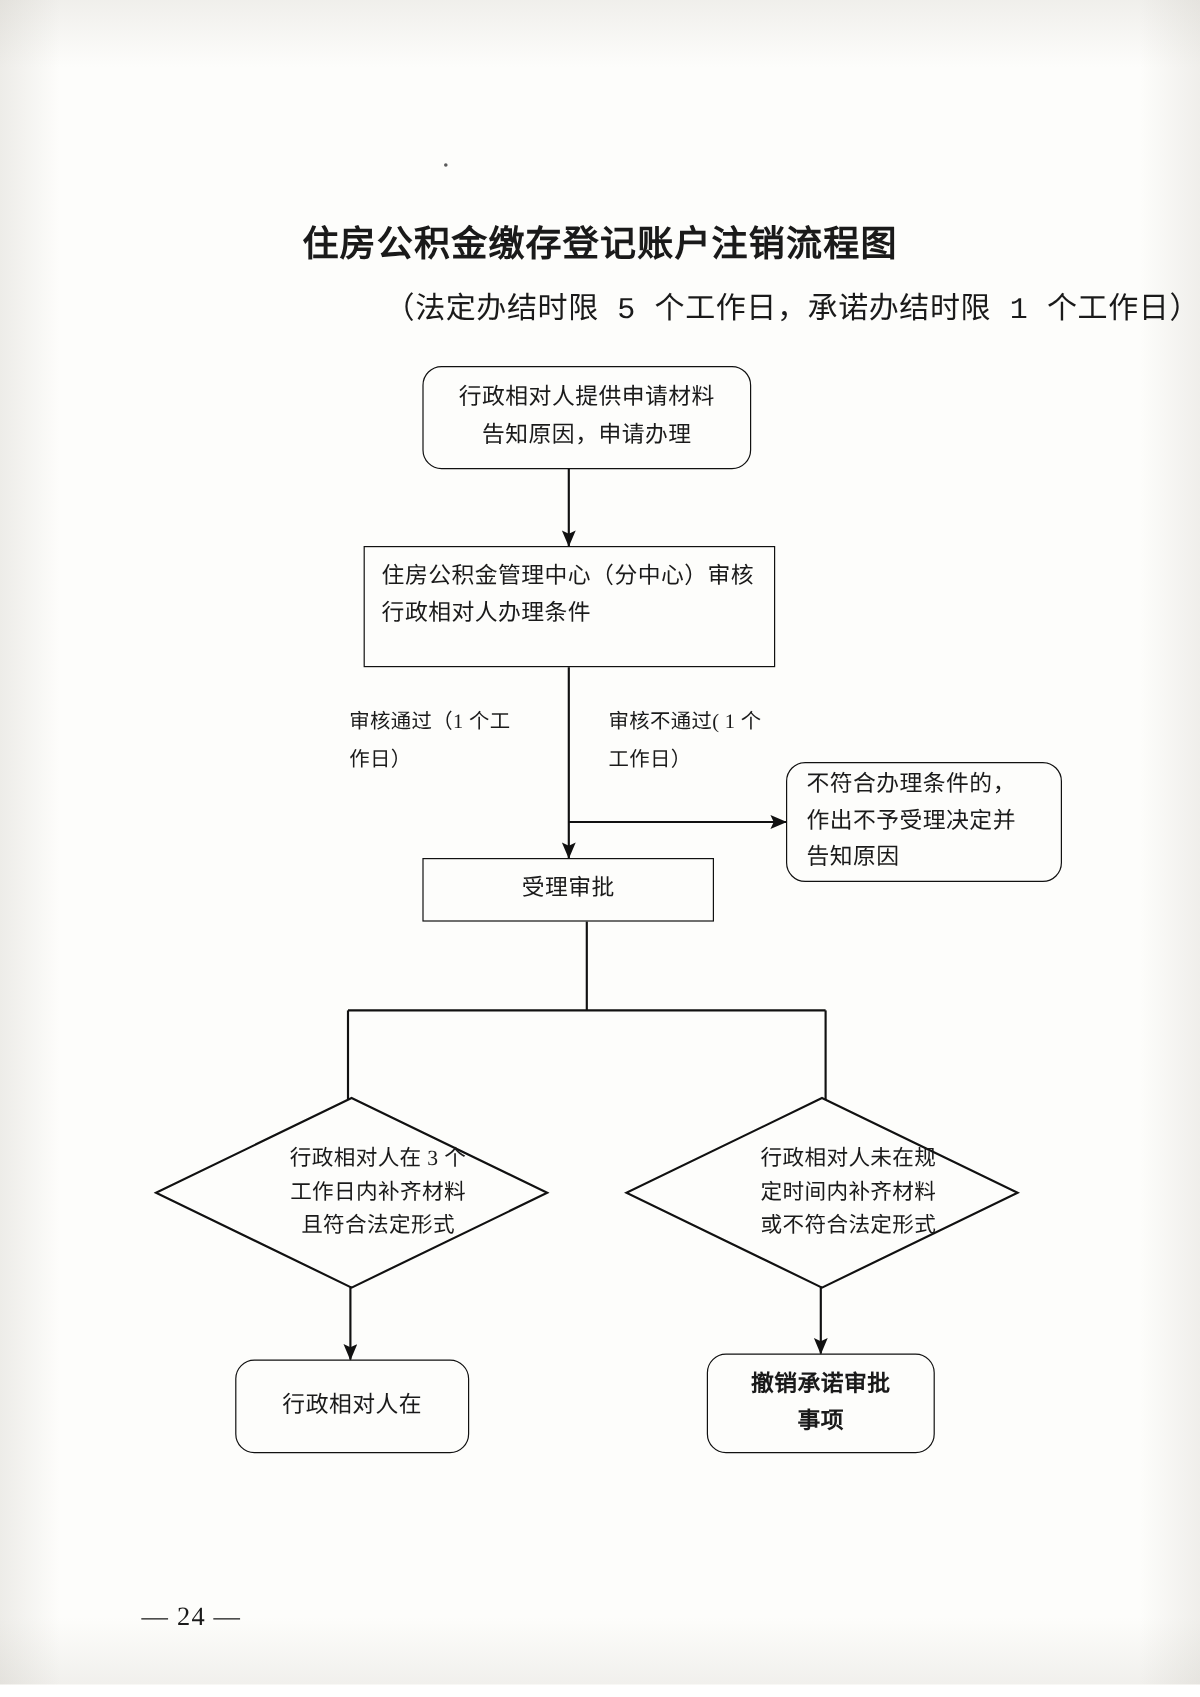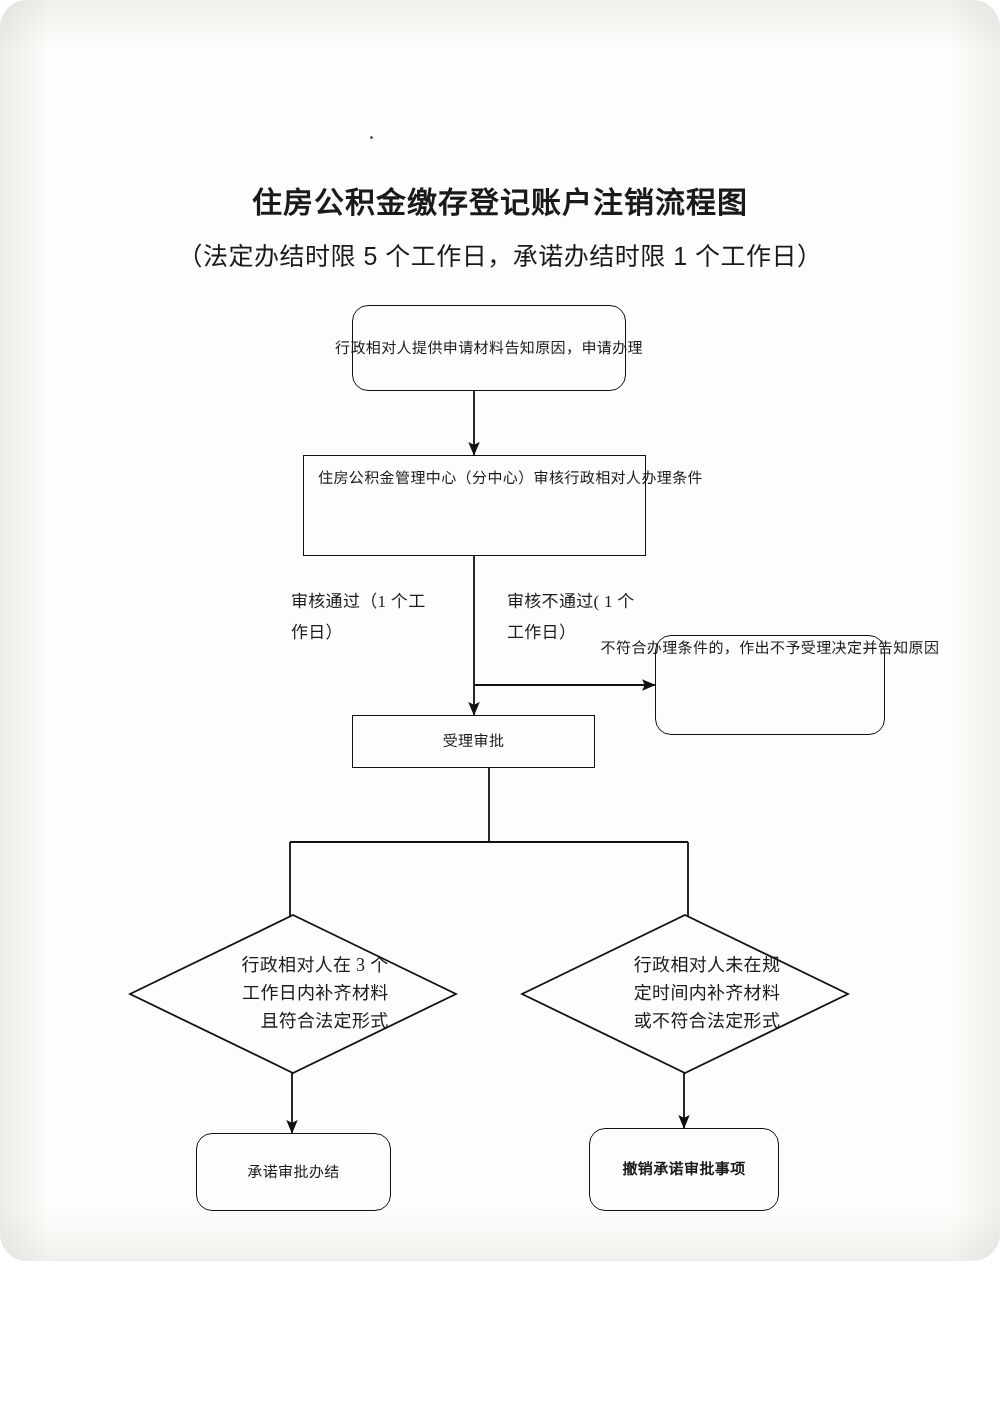--- a/index.html
+++ b/index.html
@@ -8,25 +8,24 @@
     padding: 0;
     background: #ffffff;
   }
   body {
     font-family: "Liberation Serif", "DejaVu Serif", serif;
     color: #1a1a1a;
   }
   #page {
     position: relative;
     width: 1000px;
-    height: 1261px;
+    height: 1404px;
     margin: 0 auto;
     background: #fdfdfb;
     overflow: hidden;
-    border-radius: 27px;
   }
   
   #page::before {
     content: "";
     position: absolute;
     inset: 0;
     pointer-events: none;
     background:
       linear-gradient(to right, rgba(180,175,165,0.22), rgba(255,255,255,0) 5%, rgba(255,255,255,0) 95%, rgba(185,180,170,0.20)),
       linear-gradient(to bottom, rgba(180,175,165,0.18), rgba(255,255,255,0) 4%, rgba(255,255,255,0) 96%, rgba(185,180,170,0.18));
@@ -41,34 +40,35 @@
     font-size: 30px;
     font-weight: bold;
     letter-spacing: 1px;
     font-family: "Liberation Serif", "DejaVu Serif", serif;
   }
   .subtitle {
     position: absolute;
     left: 0;
     top: 236px;
     width: 1000px;
-    text-align: center;
+    text-align: right;
     font-size: 25px;
     letter-spacing: 0.5px;
-    font-family: Liberation Sans, sans-serif;
+    font-family: Liberation Mono, monospace;
   }
 
   .node {
     position: absolute;
     box-sizing: border-box;
     border: 1.6px solid #111;
     background: transparent;
     display: flex;
+    flex-direction: column;
     justify-content: center;
-    font-size: 15px;
+    font-size: 19px;
     line-height: 1.62;
     letter-spacing: 0.4px;
   }
   .node.rounded { border-radius: 16px; }
   .node .ln { display: block; white-space: pre; }
 
   .node.center-text { align-items: center; text-align: center; }
   .node.left-text { align-items: flex-start; text-align: left; }
 
   
@@ -81,21 +81,21 @@
     left: 0; top: 0;
     width: 100%; height: 100%;
     display: flex;
     flex-direction: column;
     align-items: center;
     justify-content: center;
     font-size: 18px;
     line-height: 1.55;
     letter-spacing: 0.3px;
   }
-  .diamond .dlabel .ln { display: block; white-space: pre; text-align: right; }
+  .diamond .dlabel .ln { display: block; white-space: pre; text-align: center; }
 
   .edge-label {
     position: absolute;
     font-size: 17px;
     line-height: 1.85;
     letter-spacing: 0.3px;
   }
   .edge-label .ln { display: block; white-space: pre; }
 
   #connectors {
@@ -209,21 +209,21 @@
     <div class="dlabel">
       <div style="padding-left:44px;">
         <span class="ln">行政相对人未在规</span>
         <span class="ln">定时间内补齐材料</span>
         <span class="ln">或不符合法定形式</span>
       </div>
     </div>
   </div>
 
   <div class="node rounded center-text" style="left:196px; top:1133px; width:195px; height:78px;">
-    <span class="ln">承诺审批办结</span>
+    <span class="ln">行政相对人在</span>
   </div>
 
   <div class="node rounded center-text" style="left:589px; top:1128px; width:190px; height:83px;font-weight:bold;">
     <span class="ln">撤销承诺审批</span>
     <span class="ln">事项</span>
   </div>
 
   <div class="page-number">— 24 —</div>
 
 </div>

